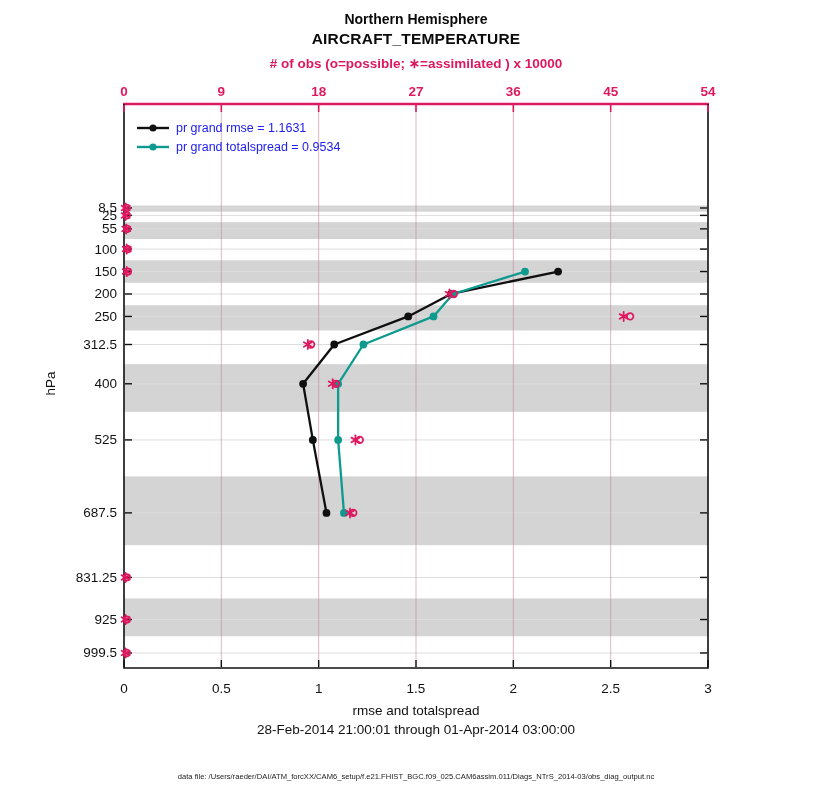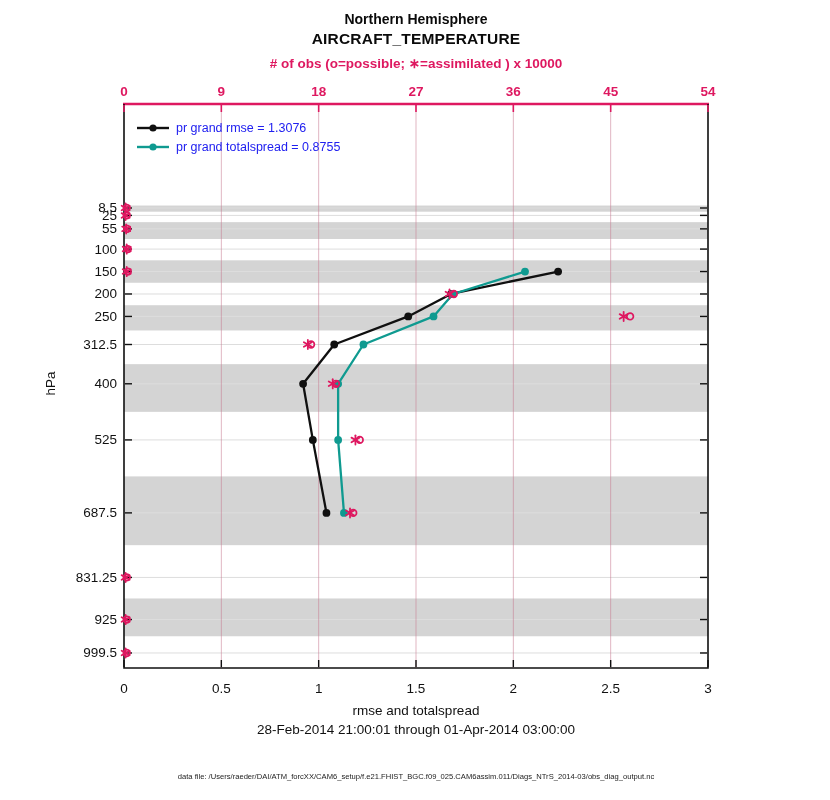--- a/index.html
+++ b/index.html
@@ -219,28 +219,28 @@
   </div>
 
   <div class="abs obslabel" id="obs-label" style="color: rgb(222, 24, 96);"># of obs (o=possible; ∗=assimilated ) x 10000</div>
 
   <div class="abs legend">
     <div class="legend-row">
       <svg width="34" height="10">
         <line class="leg-line" x1="1" y1="5" x2="33" y2="5" stroke-width="2.4" stroke="#101010"></line>
         <circle class="leg-dot" cx="17" cy="5" r="3.6" fill="#101010"></circle>
       </svg>
-      <span class="ltext">pr grand rmse = 1.3076</span>
+      <span class="ltext">pr grand rmse = 1.1631</span>
     </div>
     <div class="legend-row">
       <svg width="34" height="10">
         <line class="leg-line" x1="1" y1="5" x2="33" y2="5" stroke-width="2.4" stroke="#0f9a90"></line>
         <circle class="leg-dot" cx="17" cy="5" r="3.6" fill="#0f9a90"></circle>
       </svg>
-      <span class="ltext">pr grand totalspread = 0.8755</span>
+      <span class="ltext">pr grand totalspread = 0.9534</span>
     </div>
   </div>
 
   <div class="abs ylabel">hPa</div>
   <div class="abs xlabel">rmse and totalspread</div>
   <div class="abs subtitle">28-Feb-2014 21:00:01 through 01-Apr-2014 03:00:00</div>
   <div class="abs footer">data file: /Users/raeder/DAI/ATM_forcXX/CAM6_setup/f.e21.FHIST_BGC.f09_025.CAM6assim.011/Diags_NTrS_2014-03/obs_diag_output.nc</div>
 
 </div>
 

